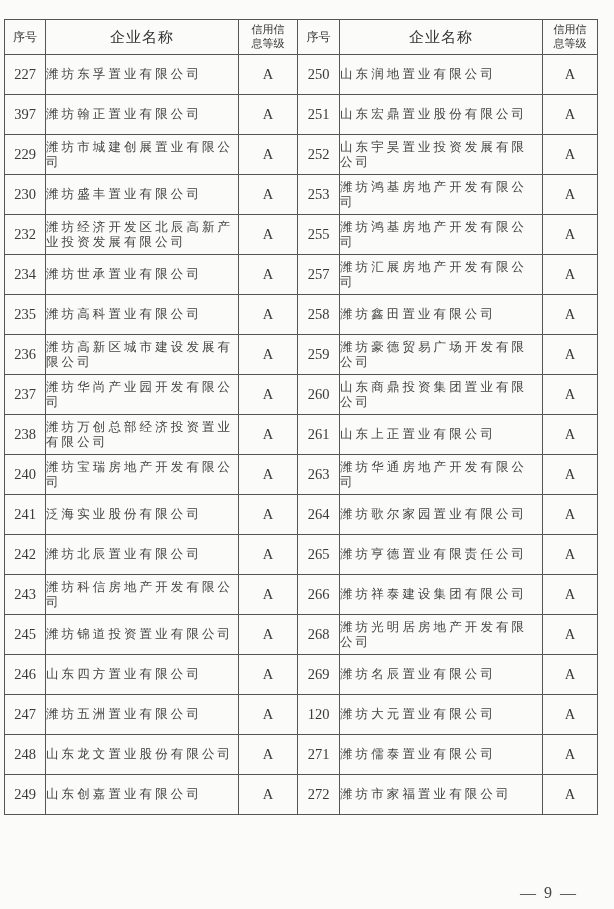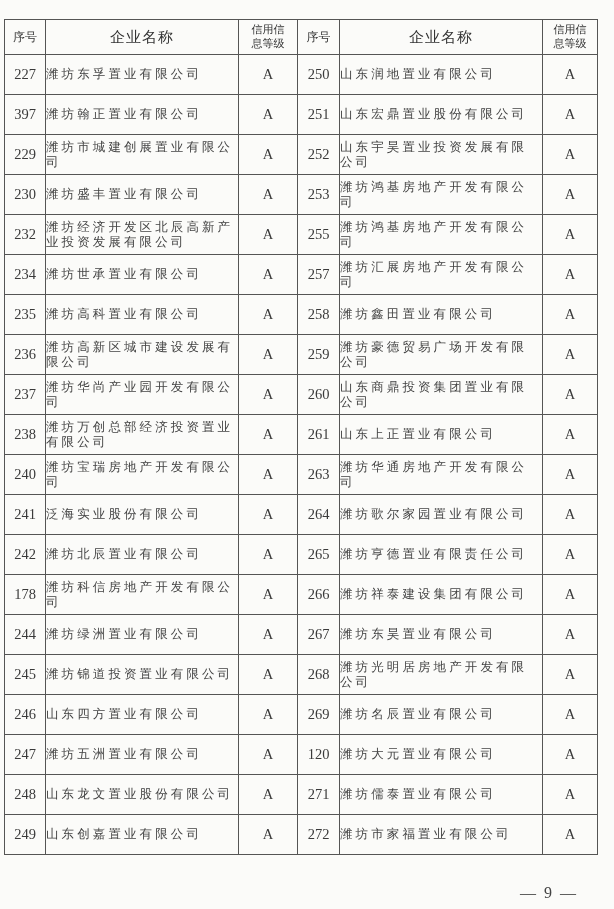--- a/index.html
+++ b/index.html
@@ -157,33 +157,25 @@
       </tr>
       <tr class="row">
         <td class="no">242</td>
         <td class="name">潍坊北辰置业有限公司</td>
         <td class="grade">A</td>
         <td class="no">265</td>
         <td class="name">潍坊亨德置业有限责任公司</td>
         <td class="grade">A</td>
       </tr>
       <tr class="row">
-        <td class="no">178</td>
+        <td class="no">243</td>
         <td class="name">潍坊科信房地产开发有限公司</td>
         <td class="grade">A</td>
         <td class="no">266</td>
         <td class="name">潍坊祥泰建设集团有限公司</td>
-        <td class="grade">A</td>
-      </tr>
-      <tr class="row">
-        <td class="no">244</td>
-        <td class="name">潍坊绿洲置业有限公司</td>
-        <td class="grade">A</td>
-        <td class="no">267</td>
-        <td class="name">潍坊东昊置业有限公司</td>
         <td class="grade">A</td>
       </tr>
       <tr class="row">
         <td class="no">245</td>
         <td class="name">潍坊锦道投资置业有限公司</td>
         <td class="grade">A</td>
         <td class="no">268</td>
         <td class="name">潍坊光明居房地产开发有限公司</td>
         <td class="grade">A</td>
       </tr>

